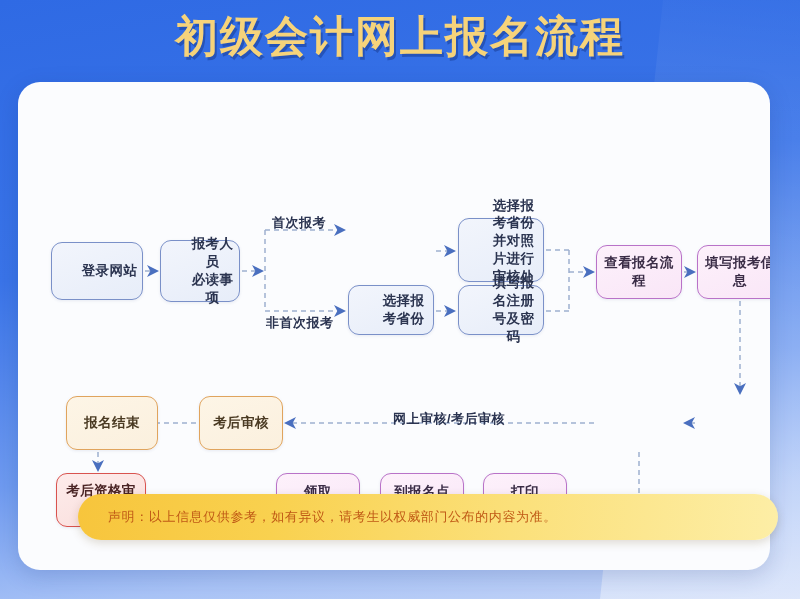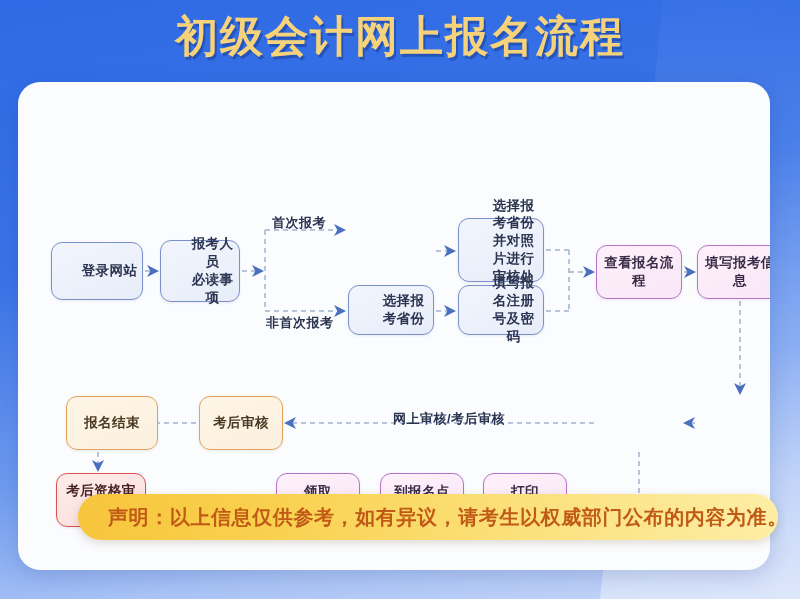--- a/index.html
+++ b/index.html
@@ -149,22 +149,22 @@
     height: 46px;
     border-radius: 23px;
     background: linear-gradient(95deg, #f7c53c 0%, #f9d14f 28%, #fbe07a 62%, #fdeea6 100%);
     box-shadow: 0 3px 10px rgba(90,60,10,0.18);
     display: flex;
     align-items: center;
     padding-left: 30px;
     box-sizing: border-box;
   }
   .disclaimer-text {
-    font-size: 20px;
-    font-weight: bold;
+    font-size: 13px;
+    font-weight: normal;
     color: #c05a16;
     letter-spacing: 0.6px;
     white-space: nowrap;
   }
 </style>
 </head>
 <body>
 
 <div id="stage">
 

